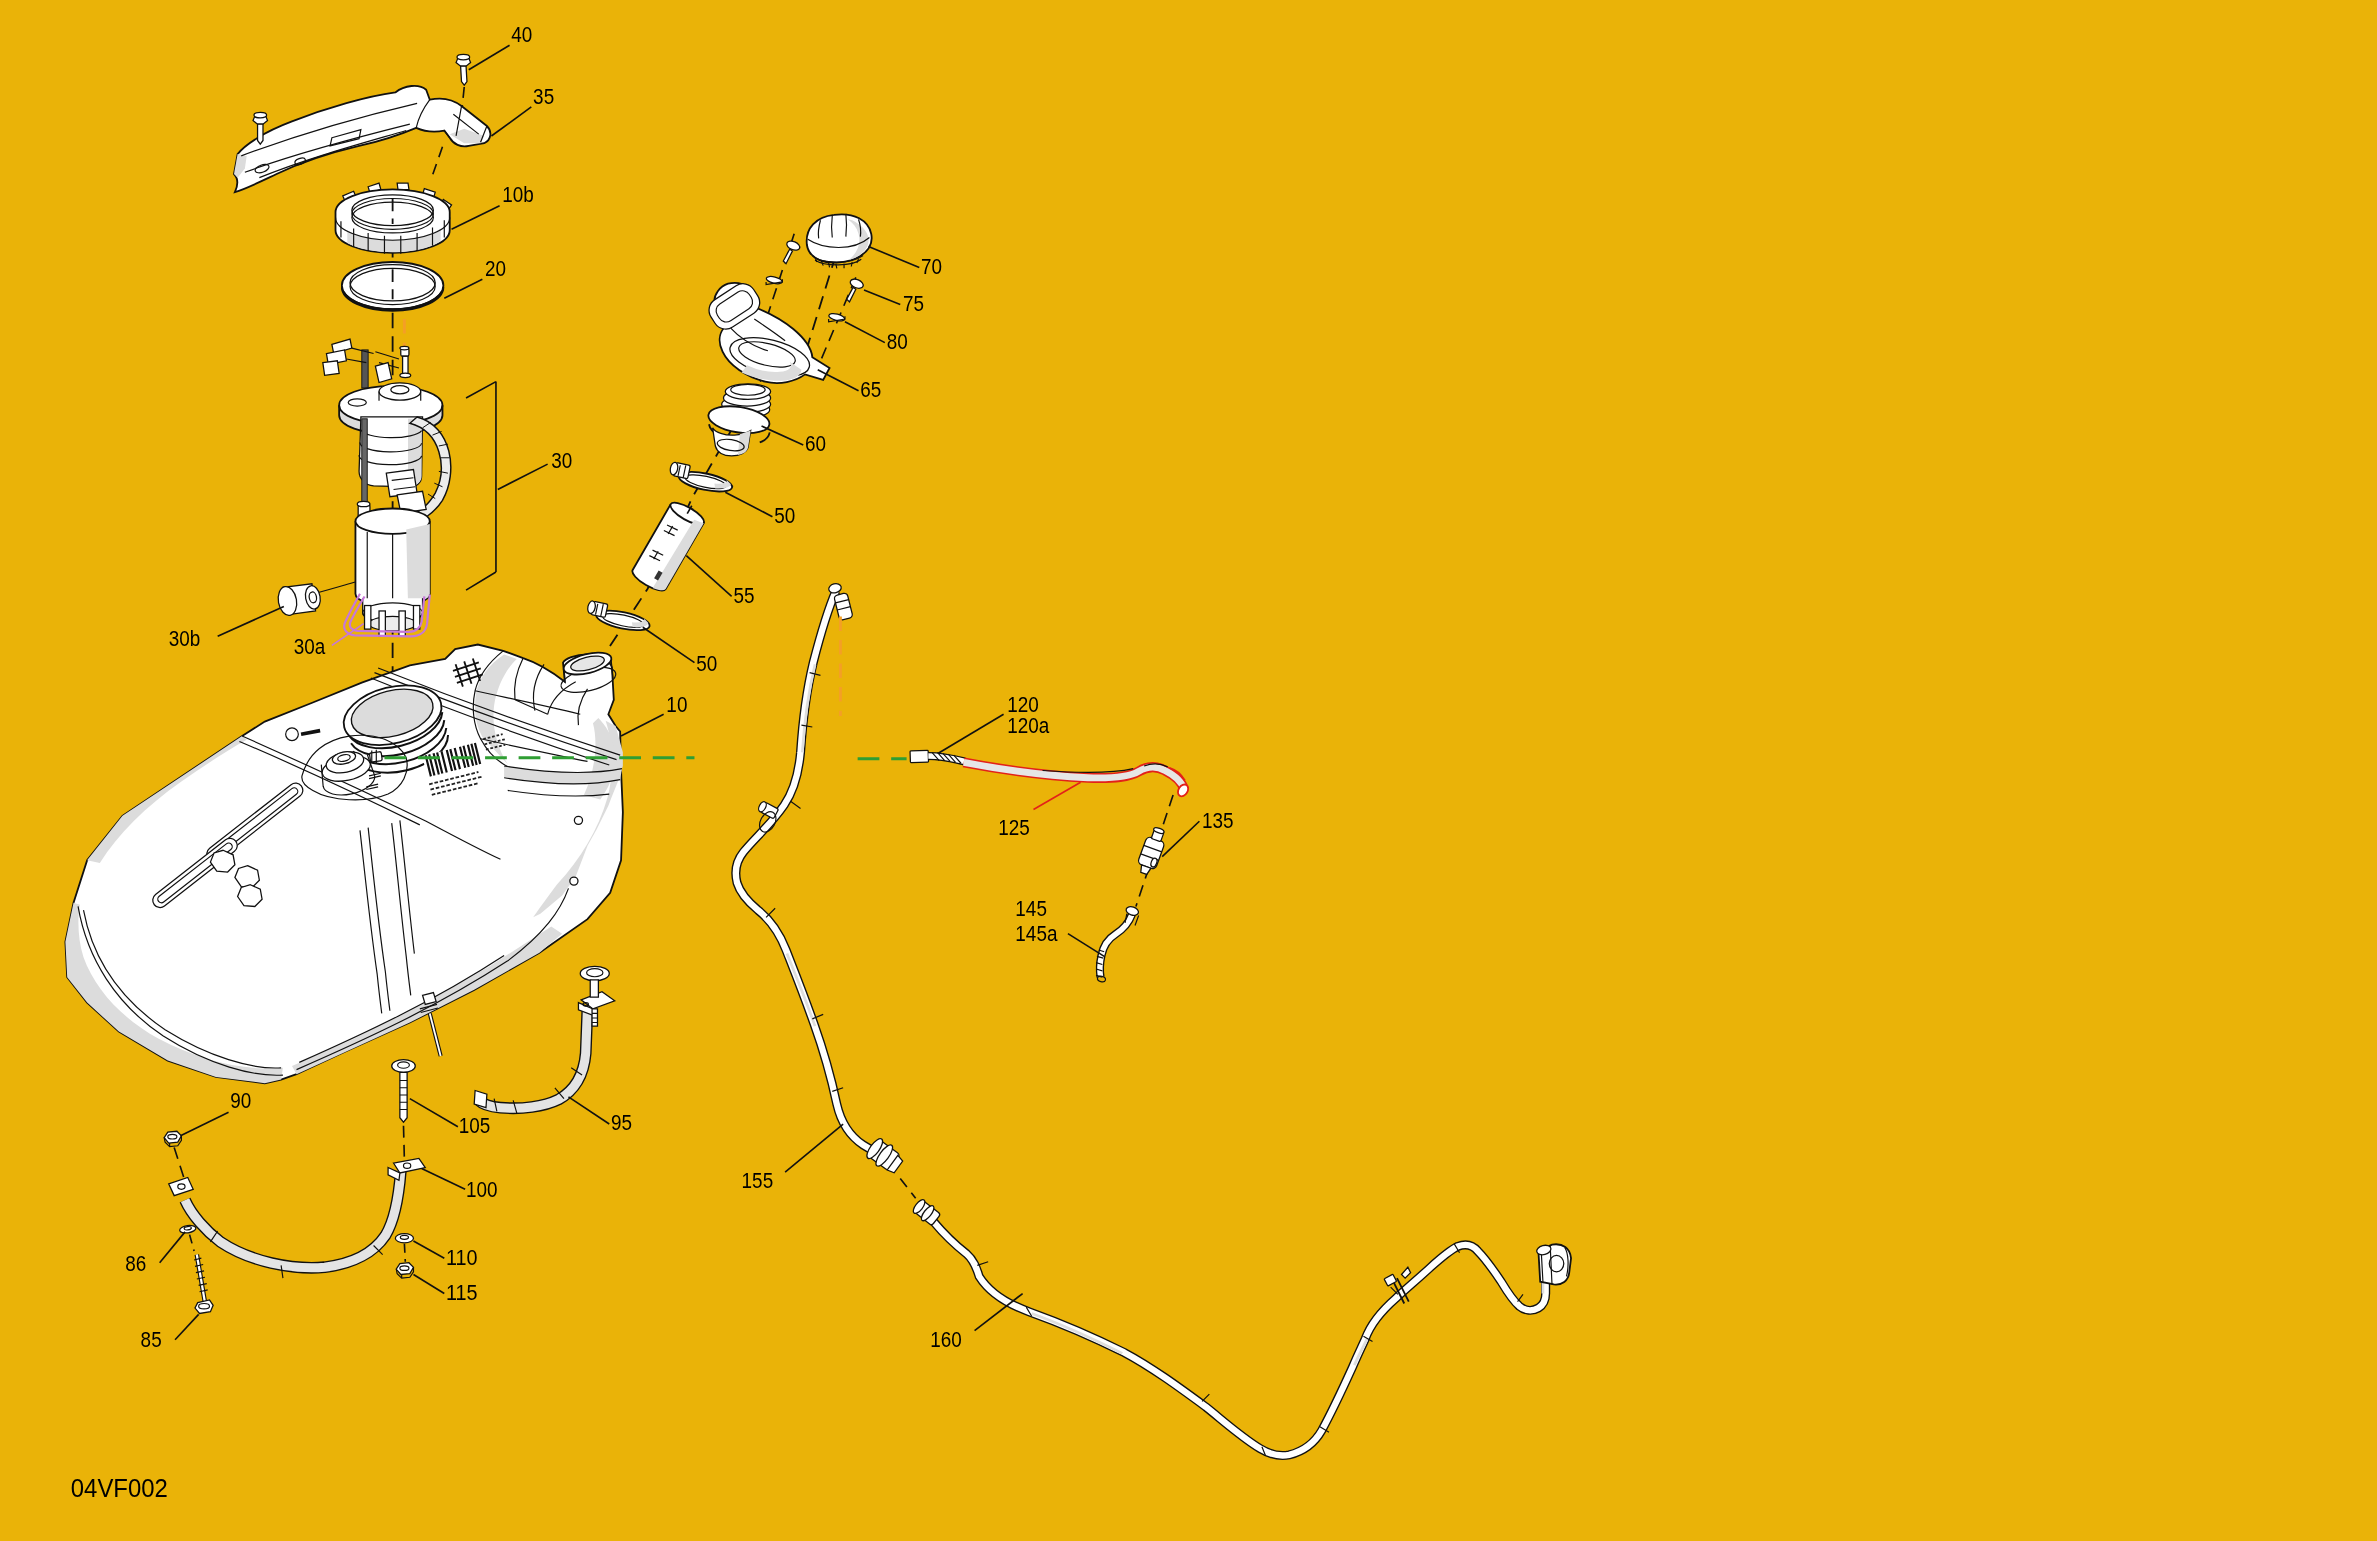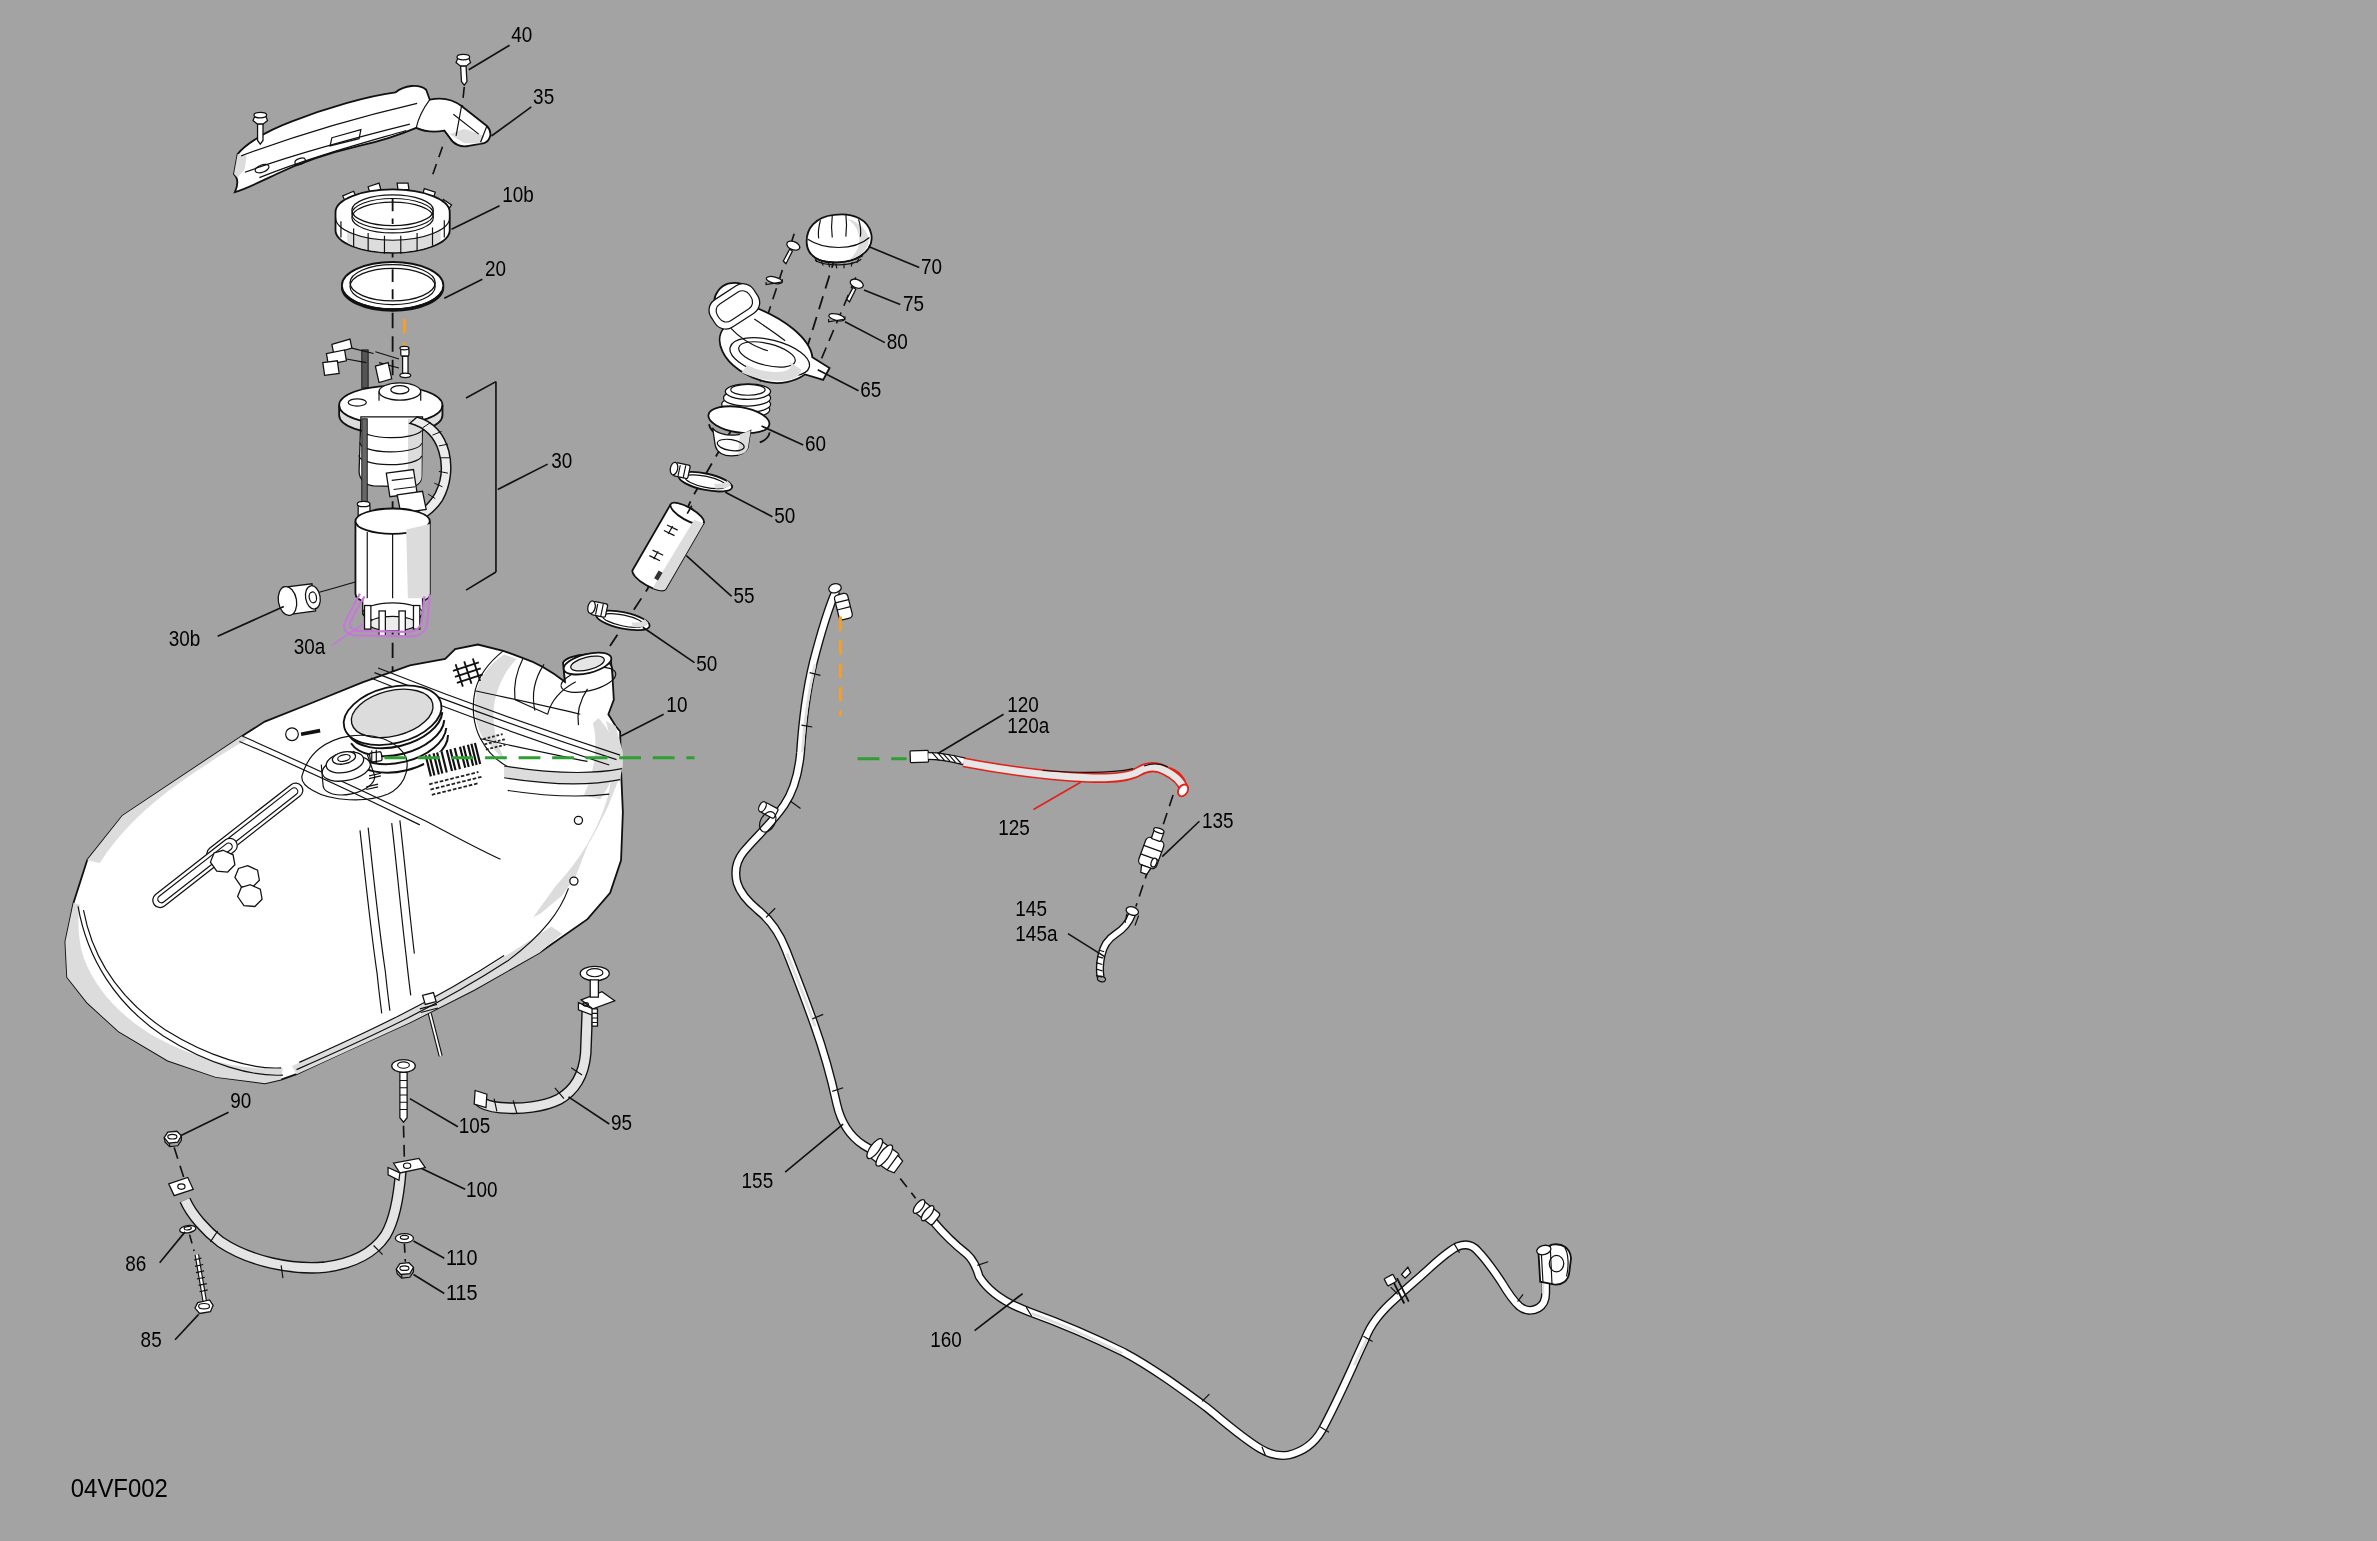--- a/index.html
+++ b/index.html
@@ -1,16 +1,16 @@
 <!DOCTYPE html>
 <html style="font-size:14.5px"><head>
 <meta charset="utf-8">
 <style>
 html,body{margin:0;padding:0;background:#fff;}
-#page{position:relative;width:2377px;height:1541px;background:#a3a3a3;font-family:"Liberation Sans",sans-serif;overflow:hidden;}
+#page{position:relative;width:2377px;height:1541px;background:#eab308;font-family:"Liberation Sans",sans-serif;overflow:hidden;}
 text{font-family:"Liberation Sans",sans-serif;font-size:25px;fill:#000;}
 .ln{stroke:#111;fill:none;}
 .th{stroke-width:2;}
 .tn{stroke-width:1.3;}
 .wf{fill:#fff;stroke:#111;stroke-width:2;}
 .wf1{fill:#fff;stroke:#111;stroke-width:1.4;}
 .gf{fill:#dcdcdc;stroke:none;}
 .lead{stroke:#111;stroke-width:1.8;fill:none;}
 </style>
 </head>

